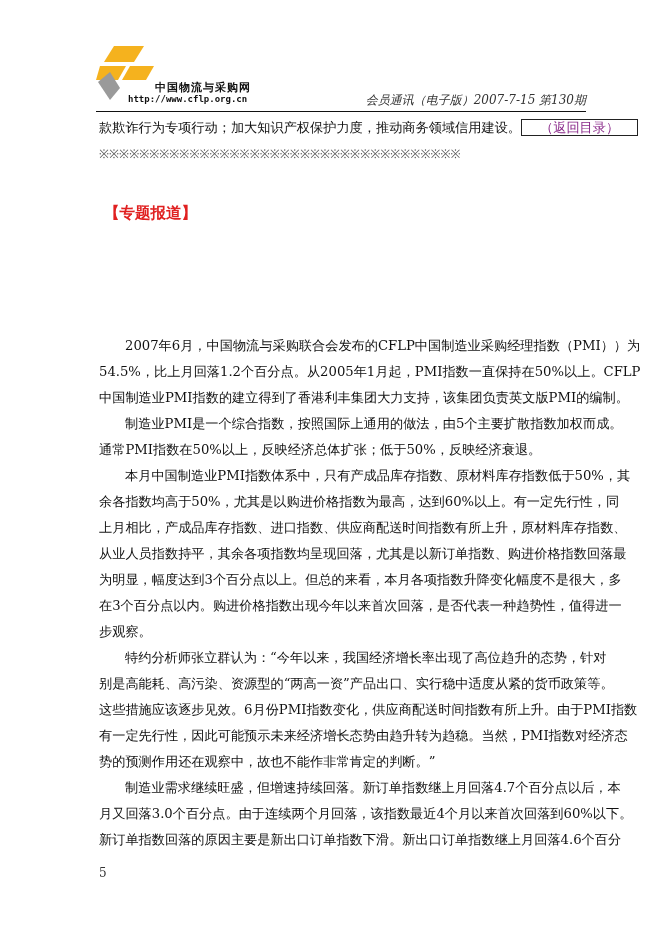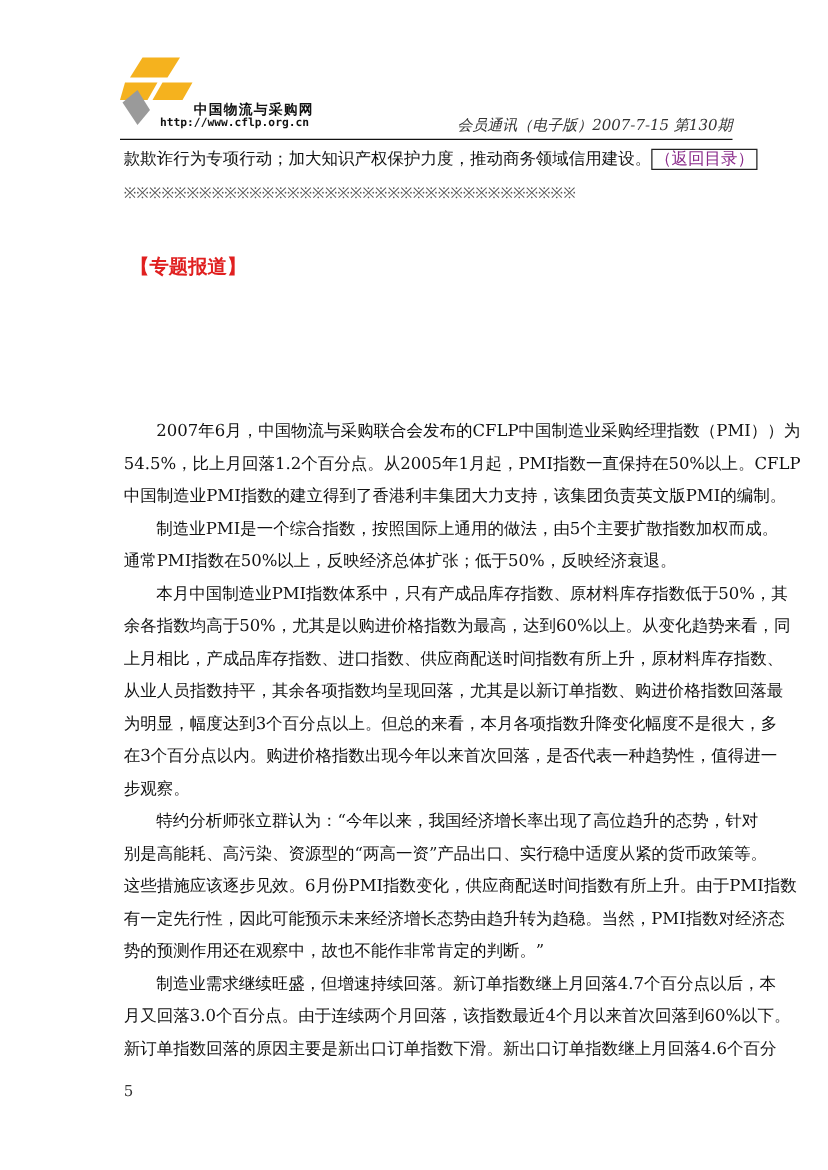--- a/index.html
+++ b/index.html
@@ -14,21 +14,21 @@
              font-weight:bold; font-size:11px; letter-spacing:1px; color:#111; }
   .logo-url { position:absolute; left:32px; top:50px; font-family:"DejaVu Sans Mono", monospace;
               font-weight:bold; font-size:9px; color:#111; }
   .issue { position:absolute; right:0; top:48px; font-family:"DejaVu Serif", serif;
            font-style:italic; font-size:12px; color:#333; }
   .header-rule { position:absolute; left:96px; top:111px; width:490px; height:0;
                  border-top:1.5px solid #111; }
 
   .text { position:absolute; left:99px; width:465px; font-size:13.2px; line-height:26px; }
   .line { white-space:nowrap; height:26px; }
-  .back-link { border:1px solid #222; color:#8a2a8a; padding:0 2px; cursor:pointer;text-align:center; }
+  .back-link { border:1px solid #222; color:#8a2a8a; padding:0 18px; cursor:pointer;text-align:center; }
   .stars { font-size:12px; color:#555; letter-spacing:0; }
 
   .section-title { position:absolute; left:104px; top:203px; font-family:"DejaVu Sans", sans-serif;
                    font-weight:bold; font-size:15.5px; color:#e02020; }
   .article-title { position:absolute; left:0; width:662px; top:255px; text-align:center;
                    font-family:"DejaVu Sans", sans-serif; font-size:15px; color:#1a3cc8; }
   .indent { padding-left:26px; }
   .page-number { position:absolute; left:99px; top:866px; font-size:12px; color:#333; }
 </style>
 </head>
@@ -59,21 +59,21 @@
   <div class="section-title">【专题报道】</div>
 
 
   <div class="text" id="article-body" style="top:293px;margin-top:40px;">
       <div class="line indent">2007年6月，中国物流与采购联合会发布的CFLP中国制造业采购经理指数（PMI））为</div>
       <div class="line">54.5%，比上月回落1.2个百分点。从2005年1月起，PMI指数一直保持在50%以上。CFLP</div>
       <div class="line">中国制造业PMI指数的建立得到了香港利丰集团大力支持，该集团负责英文版PMI的编制。</div>
       <div class="line indent">制造业PMI是一个综合指数，按照国际上通用的做法，由5个主要扩散指数加权而成。</div>
       <div class="line">通常PMI指数在50%以上，反映经济总体扩张；低于50%，反映经济衰退。</div>
       <div class="line indent">本月中国制造业PMI指数体系中，只有产成品库存指数、原材料库存指数低于50%，其</div>
-      <div class="line">余各指数均高于50%，尤其是以购进价格指数为最高，达到60%以上。从变化趋势来看，同</div>
+      <div class="line">余各指数均高于50%，尤其是以购进价格指数为最高，达到60%以上。有一定先行性，同</div>
       <div class="line">上月相比，产成品库存指数、进口指数、供应商配送时间指数有所上升，原材料库存指数、</div>
       <div class="line">从业人员指数持平，其余各项指数均呈现回落，尤其是以新订单指数、购进价格指数回落最</div>
       <div class="line">为明显，幅度达到3个百分点以上。但总的来看，本月各项指数升降变化幅度不是很大，多</div>
       <div class="line">在3个百分点以内。购进价格指数出现今年以来首次回落，是否代表一种趋势性，值得进一</div>
       <div class="line">步观察。</div>
       <div class="line indent">特约分析师张立群认为：“今年以来，我国经济增长率出现了高位趋升的态势，针对</div>
       <div class="line">别是高能耗、高污染、资源型的“两高一资”产品出口、实行稳中适度从紧的货币政策等。</div>
       <div class="line">这些措施应该逐步见效。6月份PMI指数变化，供应商配送时间指数有所上升。由于PMI指数</div>
       <div class="line">有一定先行性，因此可能预示未来经济增长态势由趋升转为趋稳。当然，PMI指数对经济态</div>
       <div class="line">势的预测作用还在观察中，故也不能作非常肯定的判断。”</div>

